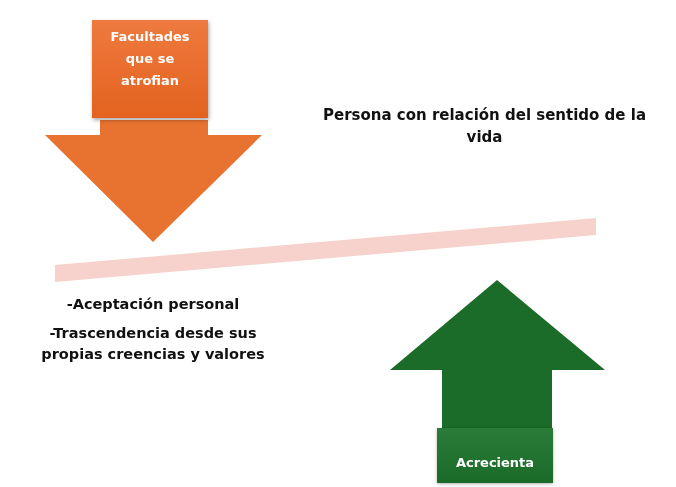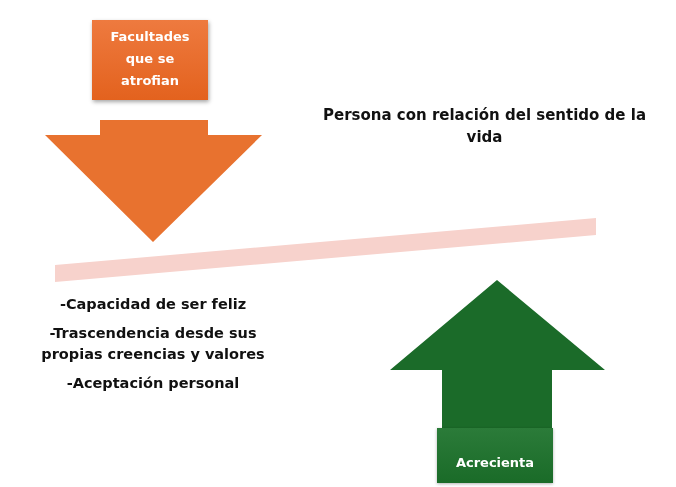--- a/index.html
+++ b/index.html
@@ -7,21 +7,21 @@
     width: 676px; height: 487px; position: relative; overflow: hidden;
     background: #ffffff;
     font-family: "DejaVu Sans", "Liberation Sans", sans-serif;
   }
   .shapes { position: absolute; left: 0; top: 0; width: 676px; height: 487px; }
   .box-label {
     position: absolute; color: #ffffff; font-weight: bold; text-align: center;
     font-size: 13px; line-height: 22px;
   }
   .orange-box {
-    left: 92px; top: 20px; width: 116px; height: 80px;
+    left: 92px; top: 20px; width: 116px; height: 98px;
     background: linear-gradient(#ee7a3f, #e3621e);
     box-shadow: 1px 2px 4px rgba(0,0,0,0.35);
     padding-top: 6px; box-sizing: border-box;
   }
   .green-box {
     left: 437px; top: 428px; width: 116px; height: 55px;
     background: linear-gradient(#2b7b39, #1a6b28);
     box-shadow: 0 1px 3px rgba(0,0,0,0.3);
     display: flex; align-items: flex-start; justify-content: center;
     padding-top: 24px; box-sizing: border-box;
@@ -55,16 +55,15 @@
   <div>atrofian</div>
 </div>
 
 <div class="box-label green-box">
   <span>Acrecienta</span>
 </div>
 
 <div class="title">Persona con relación del sentido de la vida</div>
 
 <div class="list">
-  <div class="item">-Capacidad de ser feliz</div>
+  <div class="item">-Aceptación personal</div>
   <div class="item">-Trascendencia desde sus propias creencias y valores</div>
-  <div class="item">-Aceptación personal</div>
 </div>
 
 </body></html>

